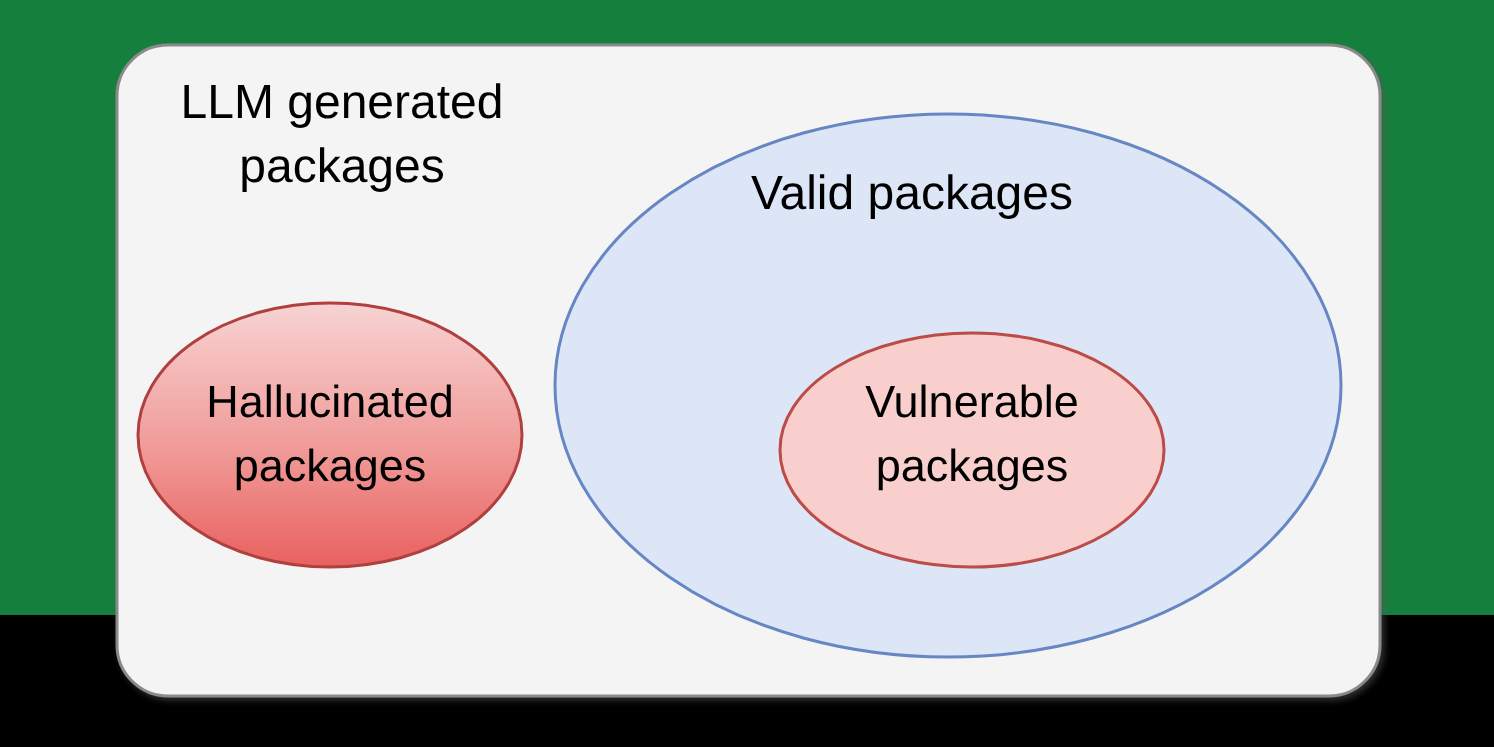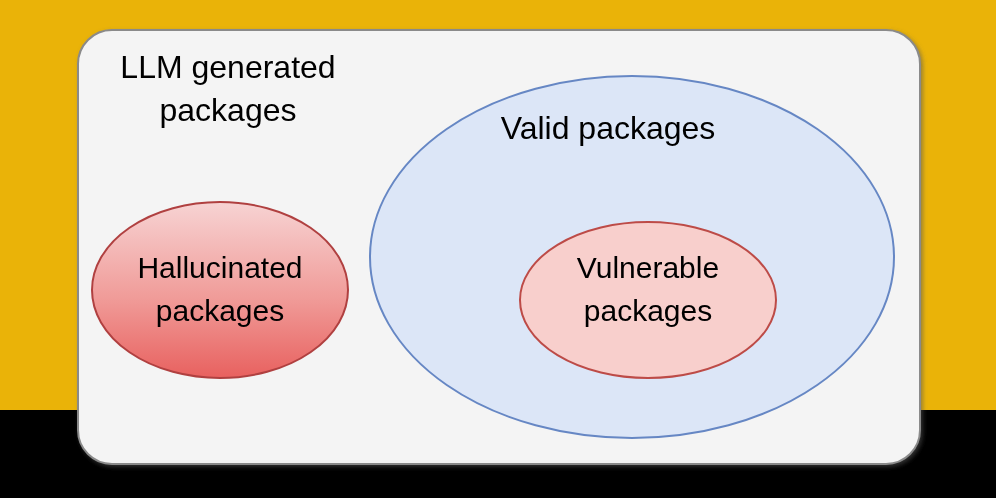--- a/index.html
+++ b/index.html
@@ -10,21 +10,21 @@
   body {
     width: 996px;
     height: 498px;
     overflow: hidden;
     font-family: "Liberation Sans", sans-serif;
   }
   #diagram-root {
     position: relative;
     width: 996px;
     height: 410px;
-    background: #eab308;
+    background: #15803d;
   }
   #venn-svg {
     position: absolute;
     top: 0;
     left: 0;
     display: block;
   }
   .label-text {
     font-family: "Liberation Sans", sans-serif;
     fill: #000000;

